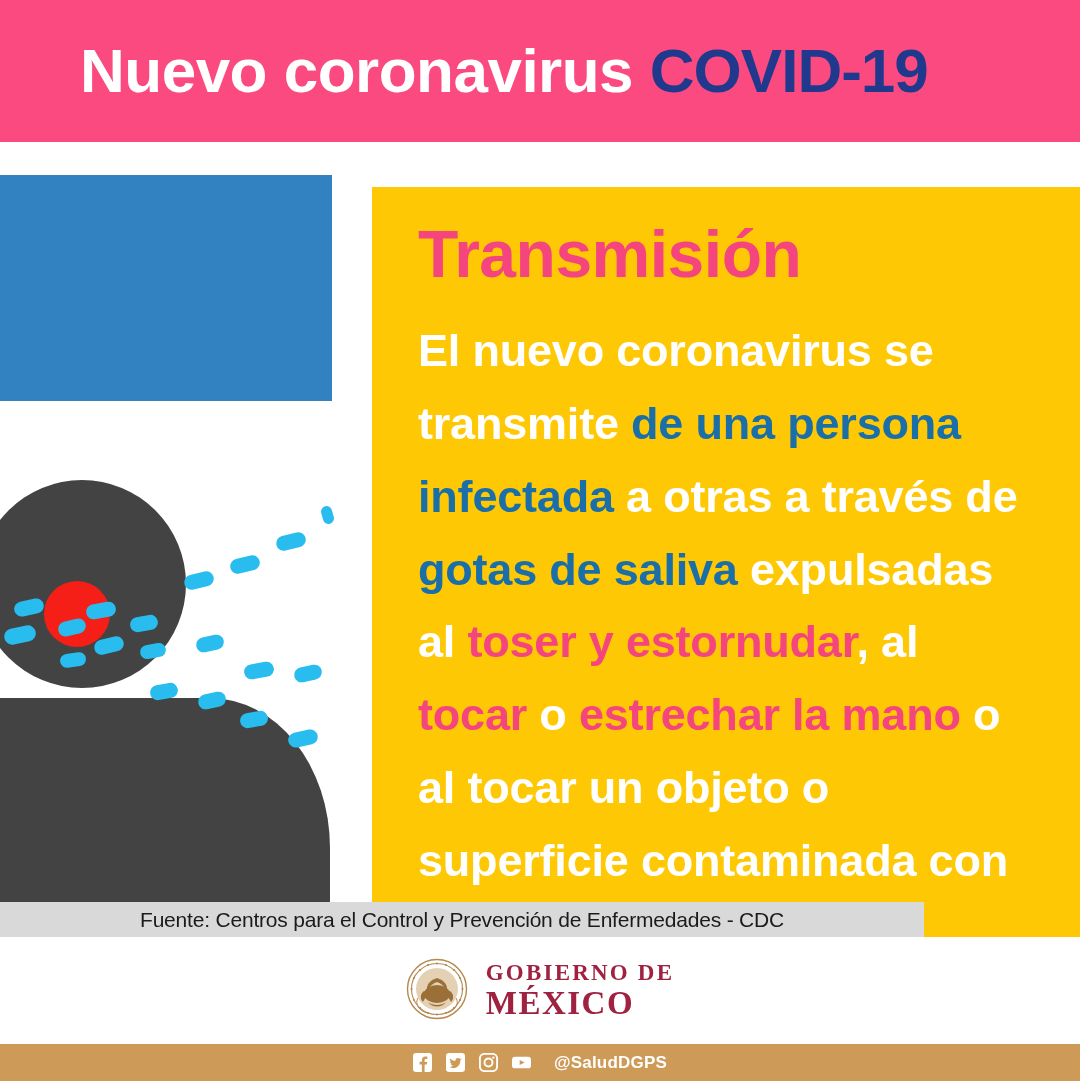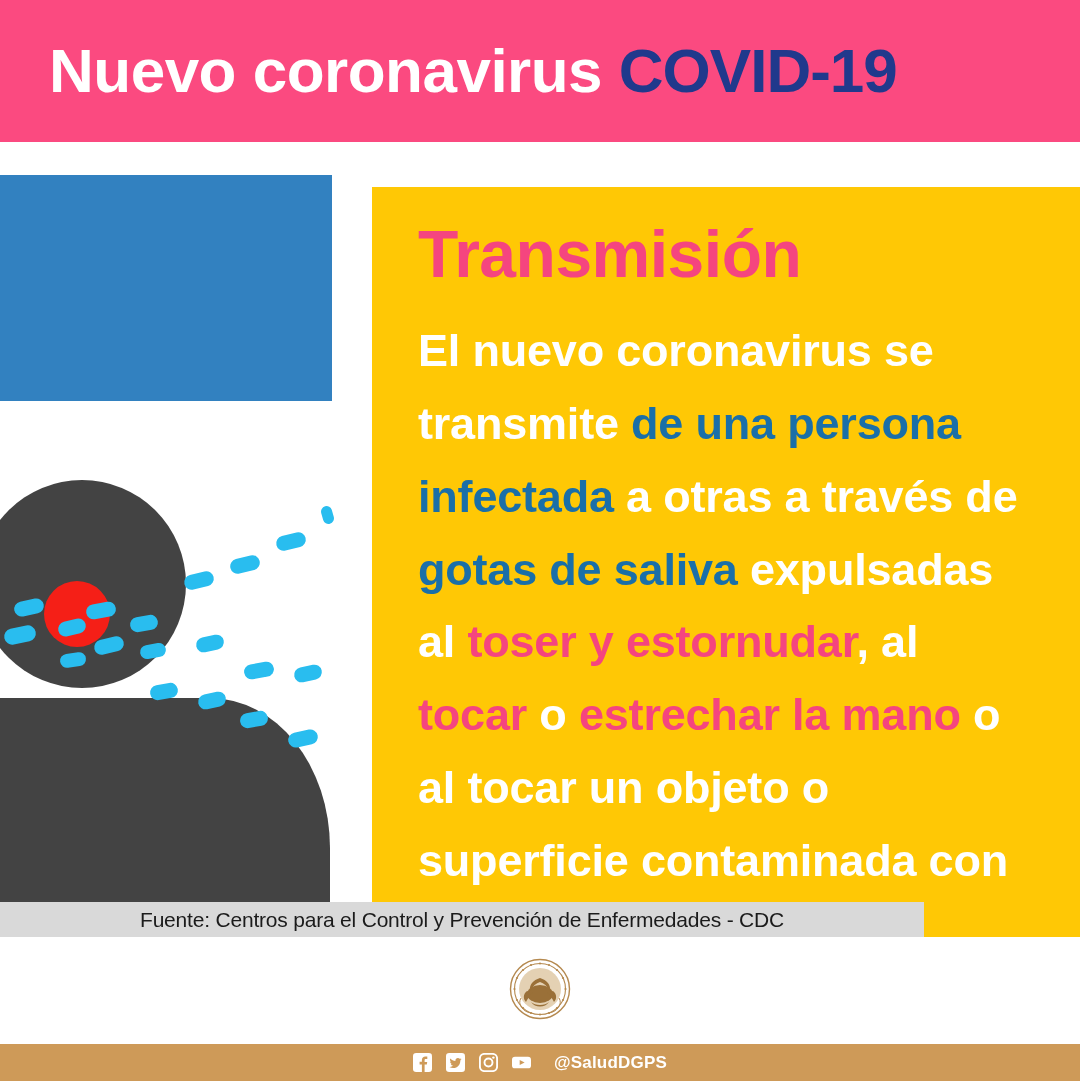--- a/index.html
+++ b/index.html
@@ -20,21 +20,21 @@
   .header {
     position: absolute;
     left: 0; top: 0;
     width: 1080px;
     height: 142px;
     background: #fb4a80;
     display: flex;
     align-items: center;
   }
   .header-title {
-    margin-left: 49px;
+    margin-left: 80px;
     font-size: 62px;
     font-weight: 700;
     letter-spacing: -0.5px;
     color: #ffffff;
     line-height: 1;
     white-space: nowrap;
   }
   .header-title .covid {
     color: #20398c;
     font-weight: 800;
@@ -281,20 +281,24 @@
             <circle cx="22" cy="55" r="1.1"></circle>
           <circle cx="14" cy="50" r="1.1"></circle>
             <circle cx="8" cy="42" r="1.1"></circle>
           <circle cx="5.5" cy="31" r="1.1"></circle>
             <circle cx="8" cy="20" r="1.1"></circle>
           <circle cx="14" cy="12" r="1.1"></circle>
             <circle cx="22" cy="7" r="1.1"></circle>
         </g>
       </svg>
     </span>
+    <span class="logo-words">
+      <span class="logo-line1" style="display:block">GOBIERNO DE</span>
+      <span class="logo-line2" style="display:block">MÉXICO</span>
+    </span>
   </div>
 </div>
 
 <div class="social-bar">
   <span class="social-icon">
     <svg width="19" height="19" viewBox="0 0 19 19" aria-hidden="true">
       <rect x="0" y="0" width="19" height="19" rx="3.2" fill="#ffffff"></rect>
       <path d="M11.6 19V11.6h2.2l.4-2.7h-2.6V7.2c0-.8.2-1.3 1.3-1.3h1.4V3.5c-.3 0-1.1-.1-2-.1-2 0-3.4 1.2-3.4 3.5v1.9H6.6v2.7h2.3V19z" fill="#ce9a58"></path>
     </svg>
   </span>

